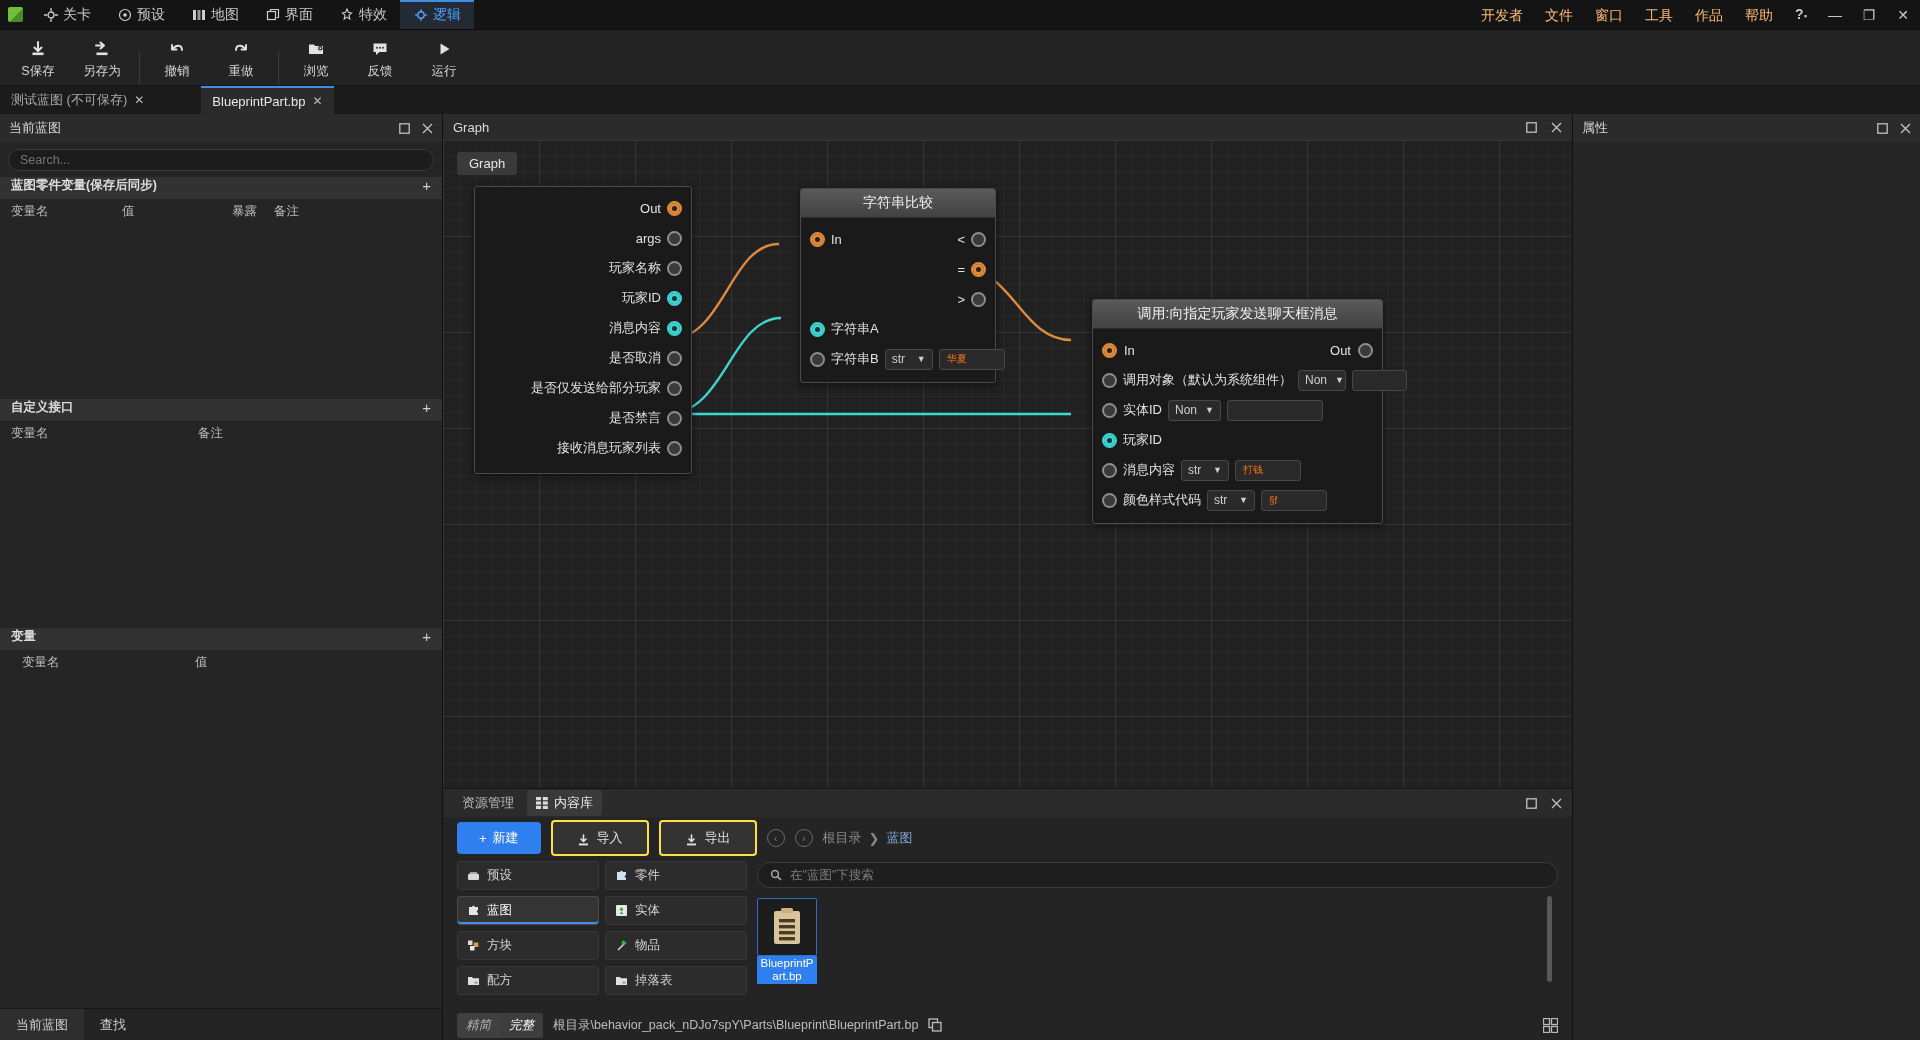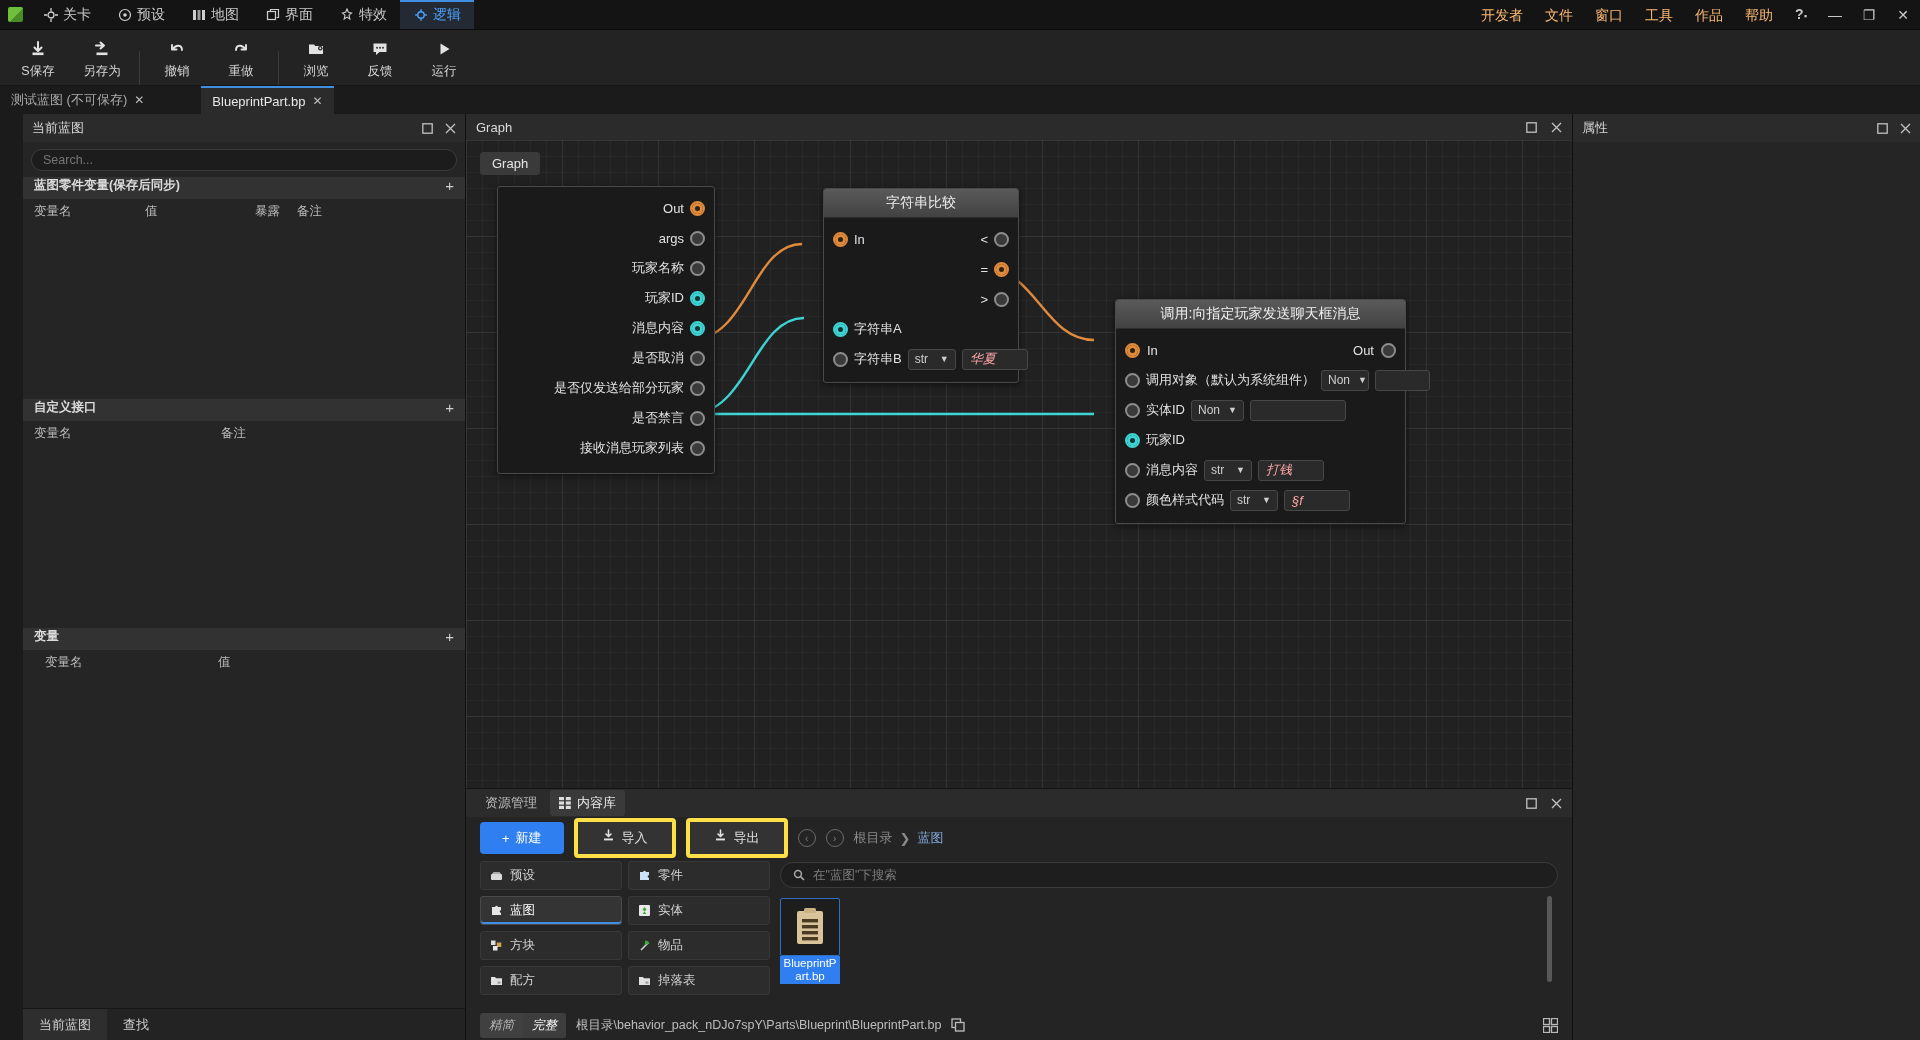--- a/index.html
+++ b/index.html
@@ -49,21 +49,21 @@
     display: flex; align-items: center; gap: 7px; padding: 0 11px; font-size: 13px;
     color: #a8a8a8; background: #1b1b1b;
   }
   .doctab.active { background: #2b2b2b; color: #e8e8e8; border-top: 2px solid #3f8ee0; }
   .doctab .x { font-size: 12px; color: #bdbdbd; }
 
   
   .body { flex: 1; display: flex; min-height: 0; background: #1b1b1b; }
 
   
-  .leftpanel { width: 443px; background: #252525; display: flex; flex-direction: column; border-right: 1px solid #111; margin-left: 23px; }
+  .leftpanel { width: 443px; background: #252525; display: flex; flex-direction: column; border-right: 1px solid #111; }
   .panel-hdr {
     height: 28px; display: flex; align-items: center; padding: 0 9px; font-size: 13px;
     color: #d6d6d6; background: #2b2b2b;
   }
   .panel-hdr .hdr-actions { margin-left: auto; display: flex; gap: 12px; color: #c2c2c2; font-size: 12px; }
   .search-wrap { padding: 7px 8px 6px; }
   .search-input {
     width: 100%; height: 22px; background: #1c1c1c; border: 1px solid #3a3a3a; border-radius: 11px;
     color: #8c8c8c; font-size: 12.5px; padding: 0 11px; outline: none;
     font-family: "Liberation Sans", sans-serif;
@@ -121,33 +121,33 @@
   .pin.exec { border-color: #e08a3c; background: #2a2118; box-shadow: inset 0 0 0 3px #e08a3c; }
   .pin.data-on { border-color: #3fd4d4; background: #153333; box-shadow: inset 0 0 0 3px #3fd4d4; }
   .pin.off { border-color: #8d8d8d; background: #3a3a3a; }
   .combo {
     height: 21px; background: #2a2a2a; border: 1px solid #474747; border-radius: 3px;
     display: flex; align-items: center; padding: 0 6px; gap: 8px; font-size: 12px; color: #cfcfcf; min-width: 48px;
   }
   .combo .caret { font-size: 9px; color: #cfcfcf; margin-left: auto; }
   .txtfield {
     height: 21px; background: #2a2a2a; border: 1px solid #474747; border-radius: 3px;
-    display: flex; align-items: center; padding: 0 7px; font-size: 13px; color: #fca5a5; min-width: 66px; font-style: italic;
+    display: flex; align-items: center; padding: 0 7px; font-size: 10px; color: #f97316; min-width: 66px;
   }
   .txtfield.wide { min-width: 96px; }
 
   
   .contentpanel { height: 252px; background: #242424; border-top: 1px solid #141414; display: flex; flex-direction: column; }
   .cp-tabs { height: 28px; background: #2b2b2b; display: flex; align-items: center; padding: 0 10px; gap: 4px; }
   .cp-tab { font-size: 13px; color: #bdbdbd; padding: 4px 9px; border-radius: 3px; display: flex; align-items: center; gap: 6px; }
   .cp-tab.active { background: #3a3a3a; color: #ececec; }
   .cp-tabs .hdr-actions { margin-left: auto; display: flex; gap: 14px; font-size: 12px; color: #c2c2c2; }
   .cp-toolbar { height: 42px; display: flex; align-items: center; padding: 0 14px; gap: 10px; }
   .btn-primary { background: #2f7ff0; color: #fff; font-size: 13px; border-radius: 4px; padding: 7px 22px; display: flex; align-items:center; gap:6px; }
-  .btn-ghost { background: #333; color: #e0e0e0; font-size: 13px; border-radius: 4px; padding: 7px 24px; display: flex; align-items:flex-start; gap:7px; border: 4px solid #fde047;}
+  .btn-ghost { background: #333; color: #e0e0e0; font-size: 13px; border-radius: 4px; padding: 7px 24px; display: flex; align-items:flex-end; gap:7px; border: 2px solid #fde047;}
   .navarrow { width: 18px; height: 18px; border: 1px solid #6a6a6a; border-radius: 50%; color: #7e7e7e; font-size: 10px; display: flex; align-items: center; justify-content: center; }
   .crumbs { display: flex; align-items: center; gap: 7px; font-size: 13px; color: #8a8a8a; }
   .crumbs .cur { color: #7fa8d8; }
   .cp-main { flex: 1; display: flex; min-height: 0; padding: 0 14px 0; gap: 10px; }
   .cat-grid { width: 290px; display: grid; grid-template-columns: 1fr 1fr; grid-auto-rows: 29px; gap: 6px; align-content: start; padding-top: 2px; }
   .cat {
     background: #2c2c2c; border: 1px solid #383838; border-radius: 3px; display: flex; align-items: center;
     gap: 7px; padding: 0 9px; font-size: 12.5px; color: #d2d2d2;
   }
   .cat.active { background: #343434; border-color: #4a4a4a; box-shadow: inset 0 -2px 0 #3f8ee0; color: #fff; }

